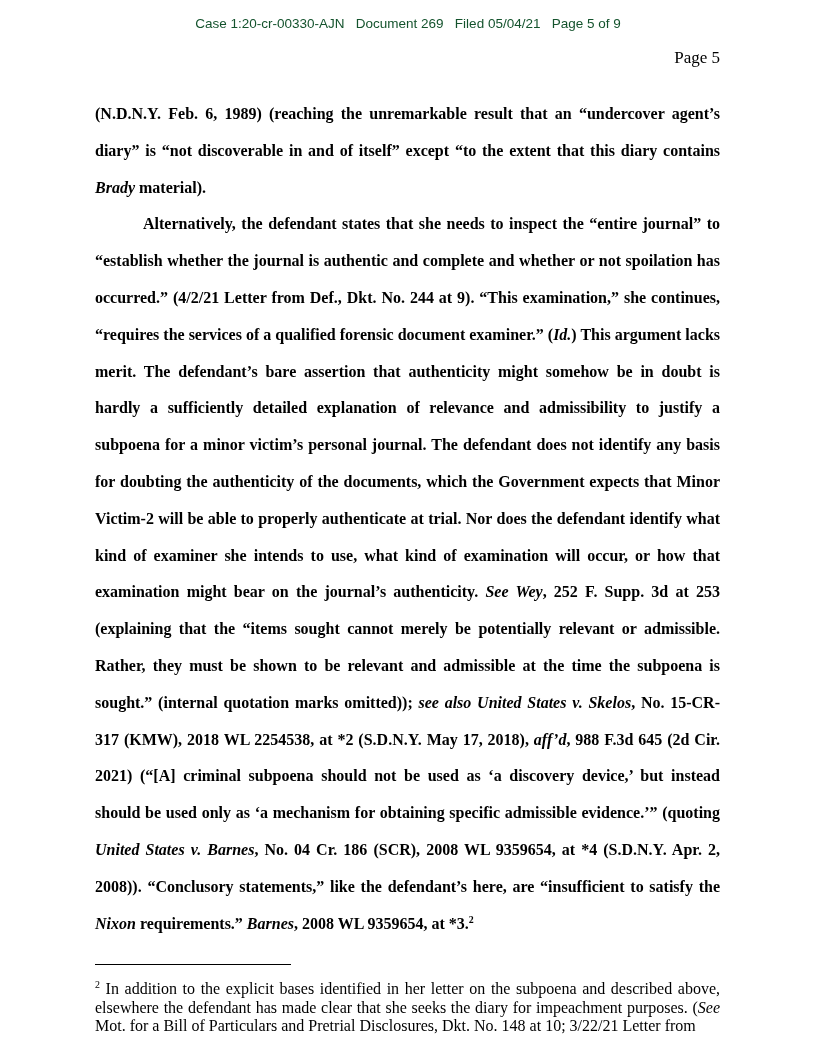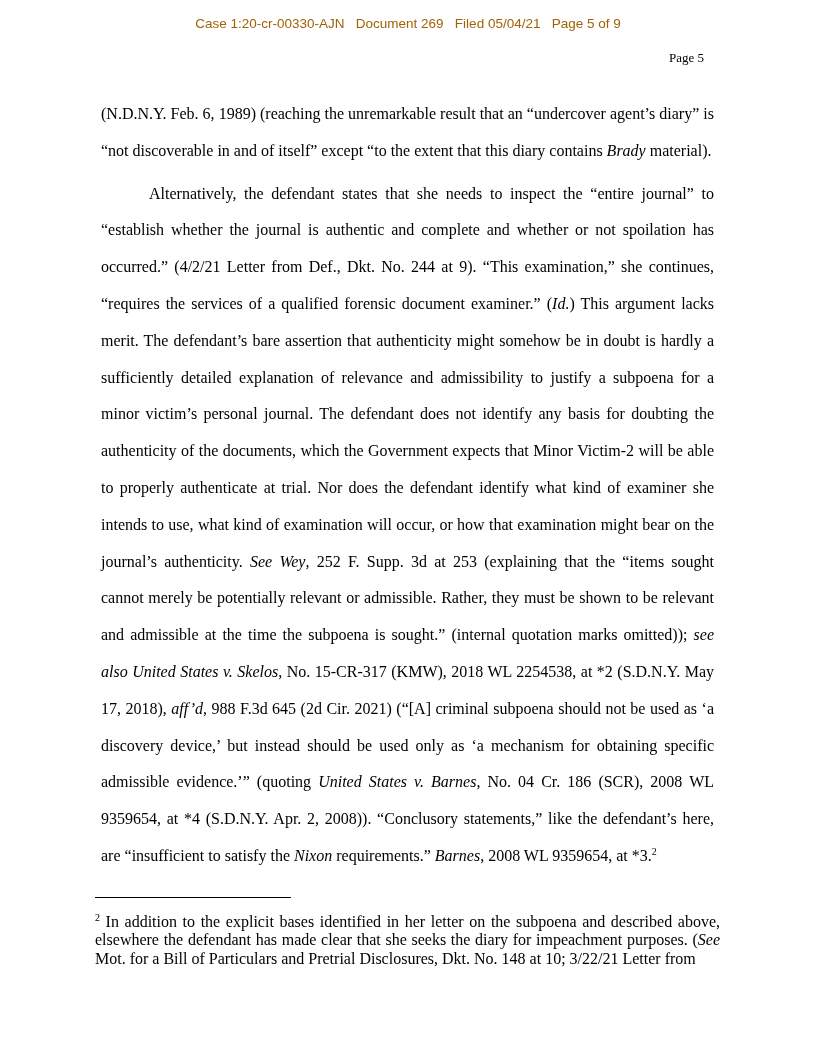--- a/index.html
+++ b/index.html
@@ -25,29 +25,30 @@
     white-space: pre;
   }
   .content {
     position: absolute;
     left: 95px;
     top: 50px;
     width: 625px;
   }
   .page-number {
     text-align: right;
-    font-size: 13px;
+    font-size: 17px;
     line-height: 16px;
-    margin: 0 16px 30px 0;
+    margin: 0 0 30px 0;
   }
   .body-p {
-    margin: 6px;
+    margin: 0;
     font-size: 16px;
     line-height: 36.8px;
     text-align: justify;
+    font-weight: bold;
   }
   .body-p.indent { text-indent: 48px; }
   .footnote-sep {
     width: 196px;
     height: 0;
     border-top: 1.6px solid #000000;
     margin: 22px 0 15px 0;
   }
   .footnote {
     margin: 0;
@@ -56,21 +57,21 @@
     text-align: justify;
   }
   .i { font-style: italic; }
   .sup { vertical-align: super; font-size: 0.62em; line-height: 0; }
 </style>
 </head>
 <body>
 
 <div class="page">
 
-  <div class="stamp" style="color: #a16207;">Case 1:20-cr-00330-AJN   Document 269   Filed 05/04/21   Page 5 of 9</div>
+  <div class="stamp" style="color: #14532d;">Case 1:20-cr-00330-AJN   Document 269   Filed 05/04/21   Page 5 of 9</div>
 
   <div class="content">
 
     <div class="page-number">Page 5</div>
 
     <p class="body-p"><span>(N.D.N.Y. Feb. 6, 1989) (reaching the unremarkable result that an “undercover agent’s diary” is “not discoverable in and of itself” except “to the extent that this diary contains </span><span class="i">Brady</span><span> material).</span></p>
 
     <p class="body-p indent"><span>Alternatively, the defendant states that she needs to inspect the “entire journal” to “establish whether the journal is authentic and complete and whether or not spoilation has occurred.”  (4/2/21 Letter from Def., Dkt. No. 244 at 9).  “This examination,” she continues, “requires the services of a qualified forensic document examiner.”  (</span><span class="i">Id.</span><span>)  This argument lacks merit.  The defendant’s bare assertion that authenticity might somehow be in doubt is hardly a sufficiently detailed explanation of relevance and admissibility to justify a subpoena for a minor victim’s personal journal.  The defendant does not identify any basis for doubting the authenticity of the documents, which the Government expects that Minor Victim-2 will be able to properly authenticate at trial.  Nor does the defendant identify what kind of examiner she intends to use, what kind of examination will occur, or how that examination might bear on the journal’s authenticity.  </span><span class="i">See Wey</span><span>, 252 F. Supp. 3d at 253 (explaining that the “items sought cannot merely be potentially relevant or admissible.  Rather, they must be shown to be relevant and admissible at the time the subpoena is sought.” (internal quotation marks omitted)); </span><span class="i">see also United States v. Skelos</span><span>, No. 15-CR-317 (KMW), 2018 WL 2254538, at *2 (S.D.N.Y. May 17, 2018), </span><span class="i">aff’d</span><span>, 988 F.3d 645 (2d Cir. 2021) (“[A] criminal subpoena should not be used as ‘a discovery device,’ but instead should be used only as ‘a mechanism for obtaining specific admissible evidence.’” (quoting </span><span class="i">United States v. Barnes</span><span>, No. 04 Cr. 186 (SCR), 2008 WL 9359654, at *4 (S.D.N.Y. Apr. 2, 2008)).  “Conclusory statements,” like the defendant’s here, are “insufficient to satisfy the </span><span class="i">Nixon</span><span> requirements.”  </span><span class="i">Barnes</span><span>, 2008 WL 9359654, at *3.</span><span class="sup">2</span></p>
 
     <div class="footnote-sep"></div>

